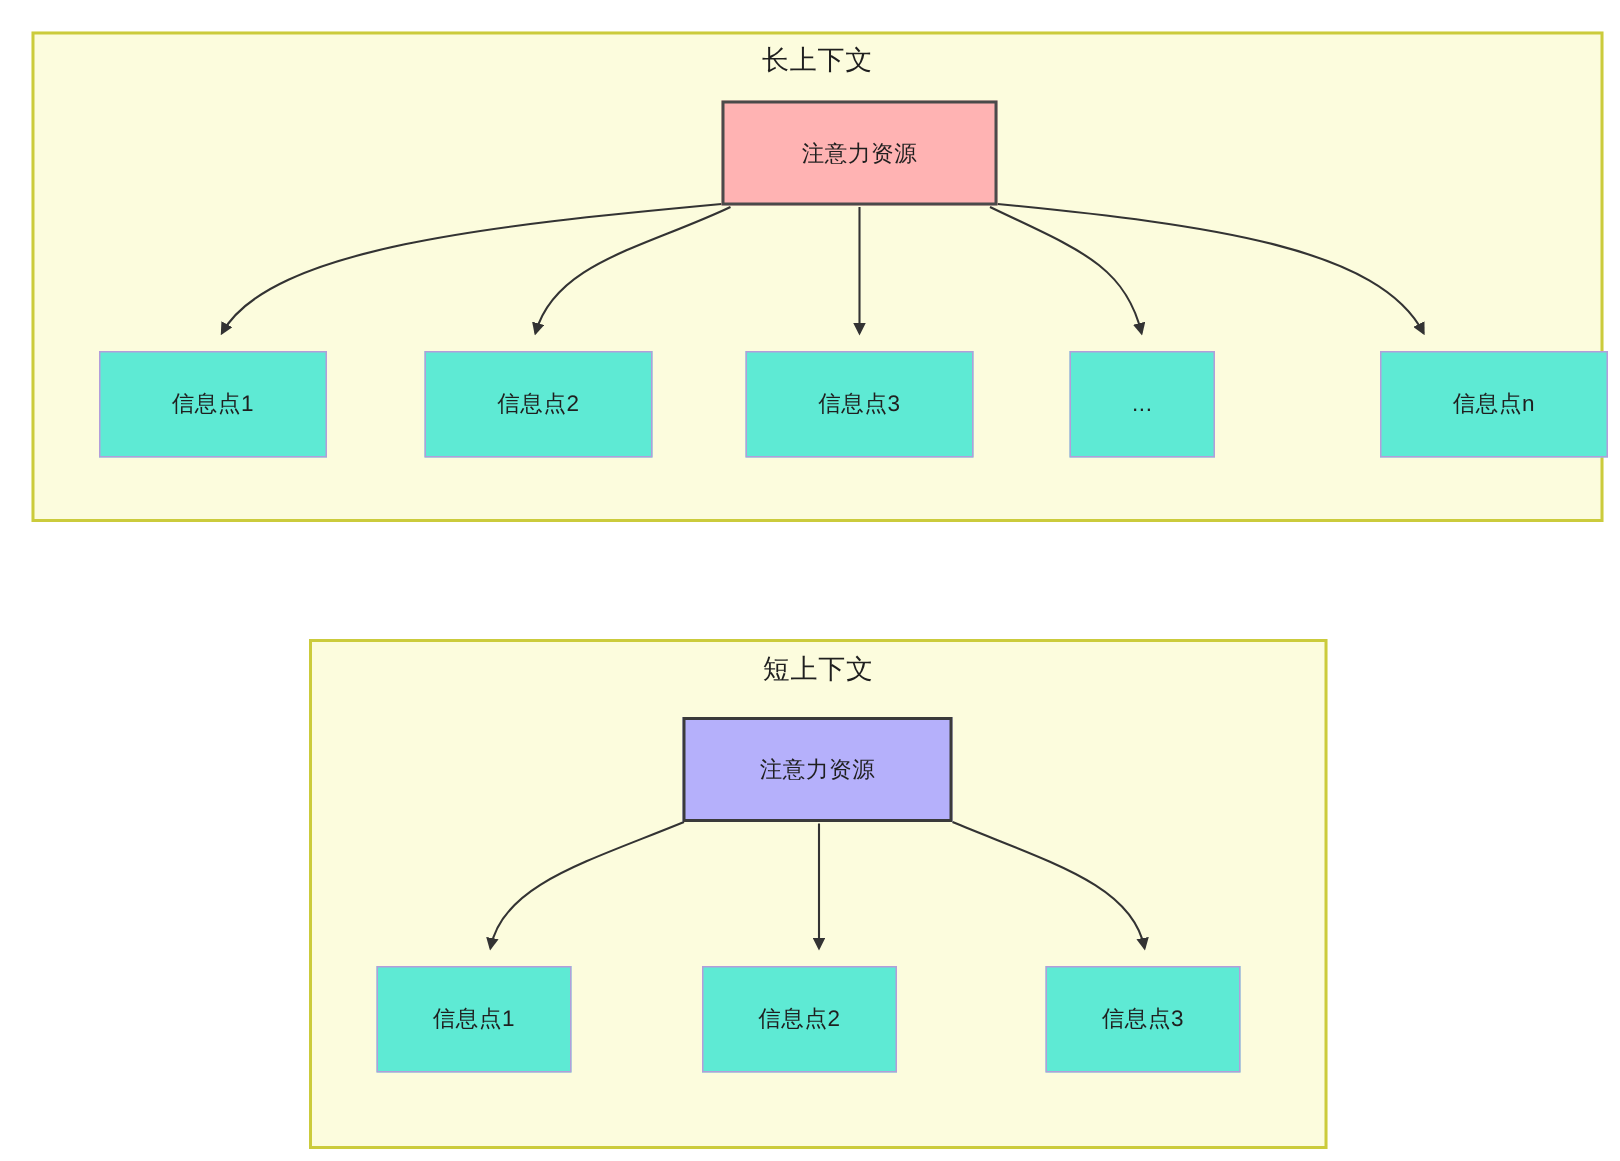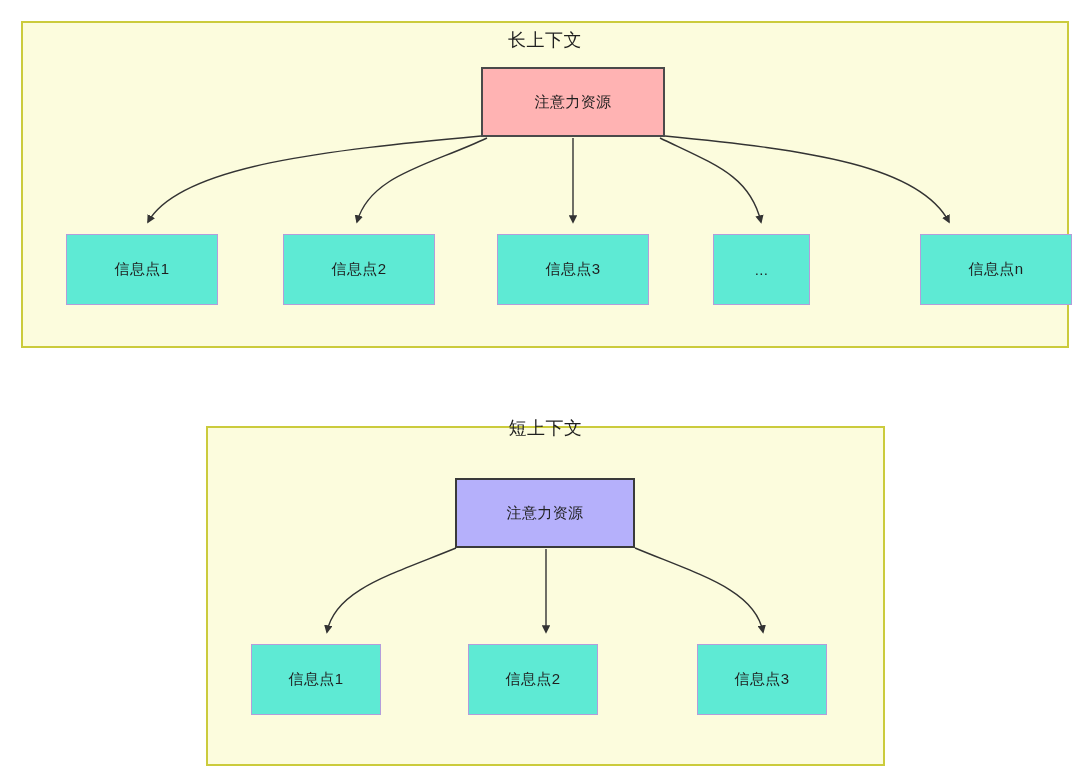--- a/index.html
+++ b/index.html
@@ -113,21 +113,21 @@
   <div class="node node-info" style="left:713px; top:234px; width:97px; height:71px;">
     <span>...</span>
   </div>
 
   <div class="node node-info" style="left:873px; top:234px; width:152px; height:71px;margin-left:47px;">
     <span>信息点n</span>
   </div>
 
   <div class="container-box" style="left:206px; top:426px; width:679px; height:340px;"></div>
 
-  <div class="container-title" style="top:416px; left:206px; width:679px;">短上下文</div>
+  <div class="container-title" style="top:434px; left:206px; width:679px;">短上下文</div>
 
   <svg class="edges" viewBox="0 0 1080 774" width="1080" height="774">
     <path class="edge-path" marker-end="url(#arrow-dark)" d="M 456 548 C 390 575, 335 590, 327 632"></path>
     <path class="edge-path" marker-end="url(#arrow-dark)" d="M 546 549 L 546 632"></path>
     <path class="edge-path" marker-end="url(#arrow-dark)" d="M 635 548 C 700 575, 755 590, 763 632"></path>
   </svg>
 
   <div class="node node-attention-short" style="left:455px; top:478px; width:180px; height:70px;">
     <span>注意力资源</span>
   </div>

